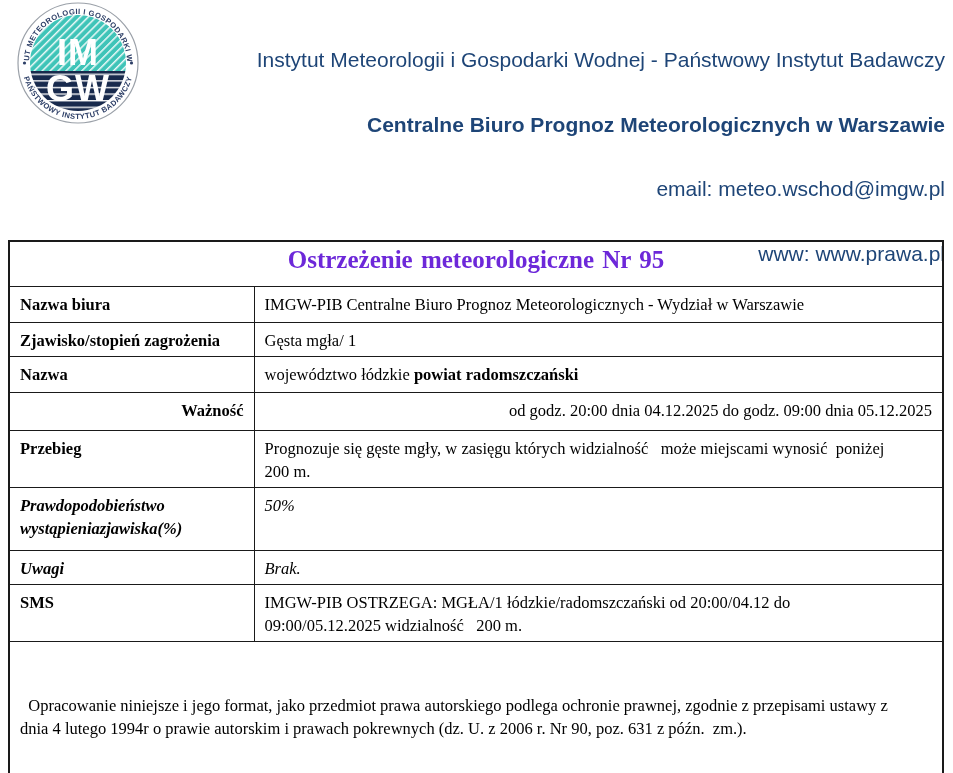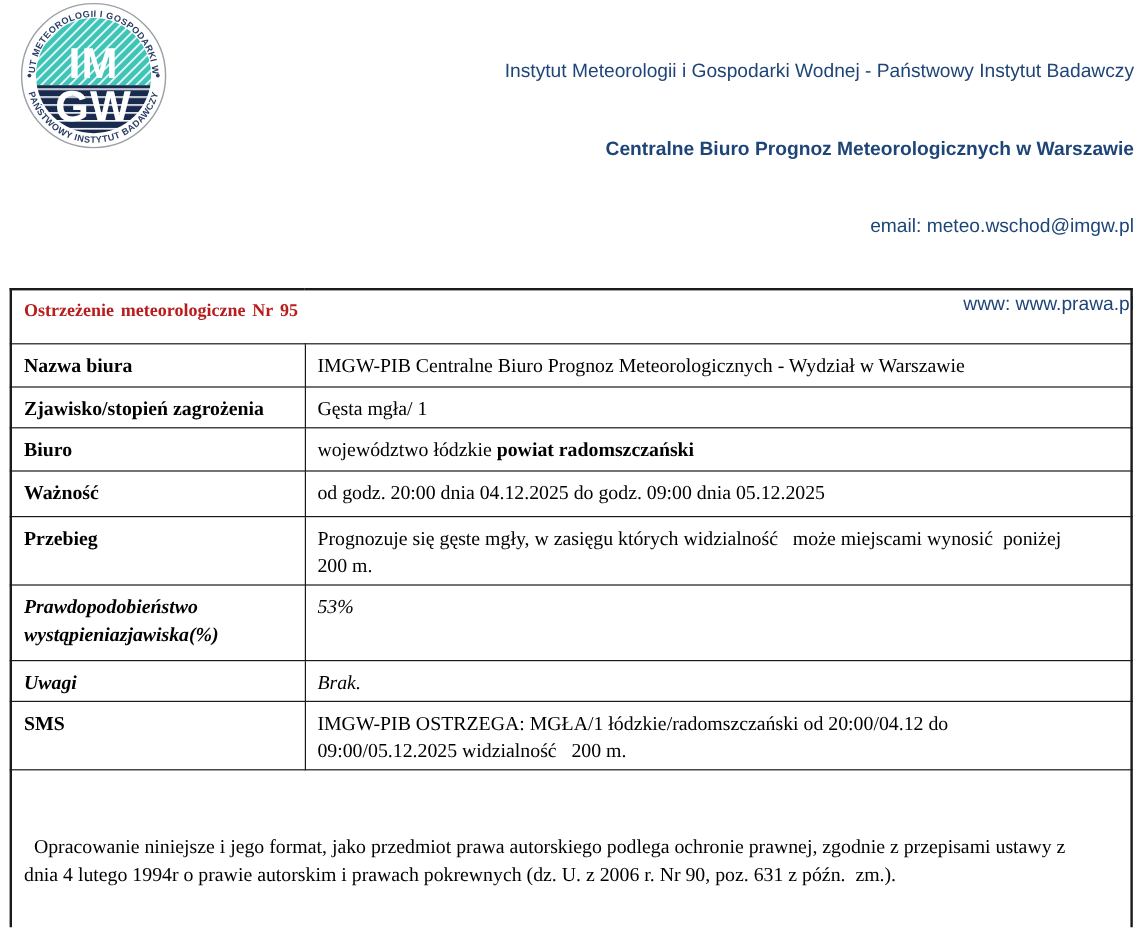--- a/index.html
+++ b/index.html
@@ -21,21 +21,21 @@
     width: 124px;
     height: 124px;
   }
   .org-block {
     position: absolute;
     top: 6px;
     right: 8px;
     text-align: right;
     color: #1e4577;
     font-family: "Liberation Sans", sans-serif;
-    font-size: 16px;
+    font-size: 21px;
     line-height: 21.5px;
     white-space: pre;
   }
   .org-block .bold { font-weight: bold; }
 
   
   table.warning-table {
     position: absolute;
     left: 8px;
     top: 240px;
@@ -50,33 +50,33 @@
   table.warning-table col.c-label { width: 245px; }
   table.warning-table td {
     border: 1.5px solid #1a1a1a;
     vertical-align: top;
     padding: 6px 10px 4px 10px;
     line-height: 23px;
     white-space: pre-wrap;
   }
   td.title-cell {
     height: 45px;
-    text-align: left;
+    text-align: center;
     vertical-align: middle;
-    color: #b91c1c;
+    color: #6d28d9;
     font-weight: bold;
-    font-size: 15px;
+    font-size: 25px;
     word-spacing: 2px;
     padding: 0;
   }
   td.label-cell { font-weight: bold; margin-top: 12px; }
   .r-nazwa td     { height: 36px; }
   .r-zjawisko td  { height: 34px; }
   .r-obszar td    { height: 36px; }
-  .r-waznosc td   { height: 38px; }
+  .r-waznosc td   { height: 38px; text-align: right; }
   .r-przebieg td  { height: 54px; }
   .r-prawdo td    { height: 63px; padding-top: 8px; font-style: italic; }
   .r-uwagi td     { height: 32px; padding-top: 4px; font-style: italic; }
   .r-godzina td   { height: 37px; }
   .r-sms td       { height: 56px; }
   .bold-part { font-weight: bold; }
 
   td.footer-cell {
     height: 97px;
     padding: 7px 8px 4px 8px;
@@ -147,38 +147,38 @@
       <td class="label-cell">Nazwa biura</td>
       <td>IMGW-PIB Centralne Biuro Prognoz Meteorologicznych - Wydział w Warszawie</td>
     </tr>
 
     <tr class="r-zjawisko">
       <td class="label-cell">Zjawisko/stopień zagrożenia</td>
       <td>Gęsta mgła/ 1</td>
     </tr>
 
     <tr class="r-obszar">
-      <td class="label-cell">Biuro</td>
+      <td class="label-cell">Nazwa</td>
       <td><span>województwo łódzkie </span><span class="bold-part">powiat radomszczański</span></td>
     </tr>
 
     <tr class="r-waznosc">
       <td class="label-cell">Ważność</td>
       <td>od godz. 20:00 dnia 04.12.2025 do godz. 09:00 dnia 05.12.2025</td>
     </tr>
 
     <tr class="r-przebieg">
       <td class="label-cell">Przebieg</td>
       <td>Prognozuje się gęste mgły, w zasięgu których widzialność   może miejscami wynosić  poniżej
 200 m.</td>
     </tr>
 
     <tr class="r-prawdo">
       <td class="label-cell">Prawdopodobieństwo wystąpieniazjawiska(%)</td>
-      <td>53%</td>
+      <td>50%</td>
     </tr>
 
     <tr class="r-uwagi">
       <td class="label-cell">Uwagi</td>
       <td>Brak.</td>
     </tr>
 
 
     <tr class="r-sms">
       <td class="label-cell">SMS</td>

